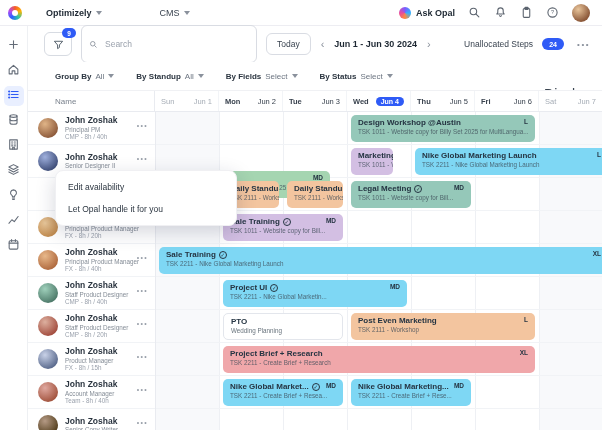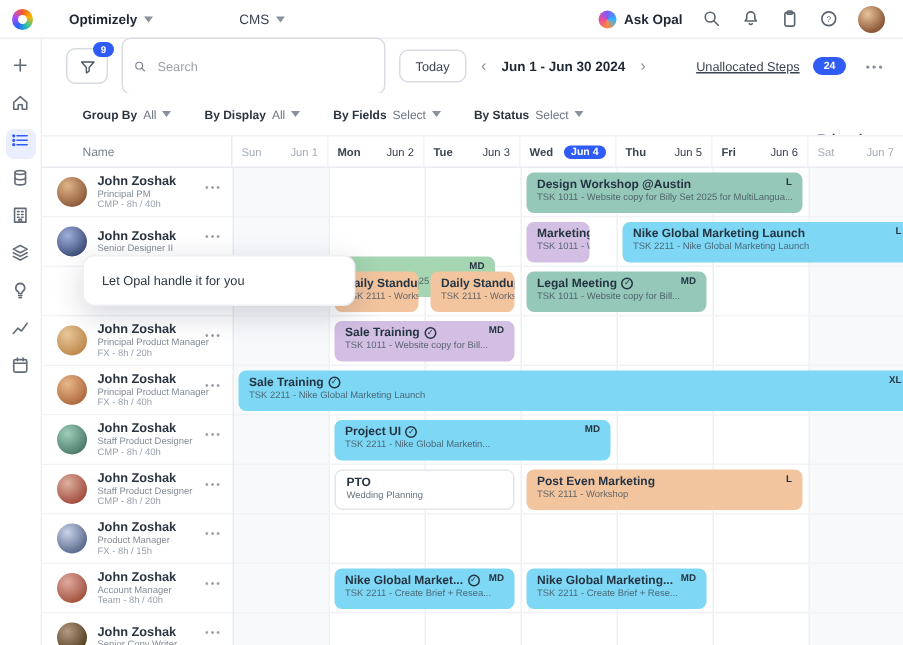--- a/index.html
+++ b/index.html
@@ -43,21 +43,21 @@
   .search{width:176px;height:38px;border:1px solid #d9dce3;border-radius:6px;display:flex;align-items:center;
           gap:5px;padding:0 7px;box-sizing:border-box;background:#fff;color:#9aa1ac;}
   .search svg{width:9px;height:9px;flex:none;color:#7a828d;}
   .search input{border:none;outline:none;width:100%;font-size:8.5px;font-family:inherit;color:#2b3540;background:transparent;}
   .search input::placeholder{color:#9aa1ac;}
   .btn{height:22px;border:1px solid #d9dce3;border-radius:6px;background:#fff;font-size:8.5px;color:#3a4450;
        display:flex;align-items:center;padding:0 10px;cursor:pointer;font-family:inherit;}
   .chev{font-size:11px;color:#8a919c;cursor:pointer;line-height:1;padding:0 1px;}
   .daterange{font-size:9px;font-weight:700;color:#1e2833;cursor:pointer;}
   .sp{flex:1;}
-  .unalloc{font-size:8.5px;color:#3a4450;cursor:pointer;text-decoration:underline;}
+  .unalloc{font-size:8.5px;color:#3a4450;cursor:pointer;}
   .count{min-width:14px;height:12px;border-radius:7px;background:#2f5bf6;color:#fff;font-size:7px;font-weight:700;
          display:flex;align-items:center;justify-content:center;padding:0 4px;cursor:pointer;}
   .hdots{color:#8a919c;font-size:8px;letter-spacing:1.5px;cursor:pointer;margin-left:4px;}
 
   
   .filterbar{position:absolute;top:62px;left:28px;right:0;height:28px;display:flex;align-items:center;
              padding:0 12px 0 27px;box-sizing:border-box;gap:22px;background:#fff;}
   .fgroup{display:flex;align-items:center;gap:4px;cursor:pointer;}
   .fgroup .lab{font-size:8px;font-weight:700;color:#2b3540;}
   .fgroup .val{font-size:8px;color:#6b7480;}
@@ -251,21 +251,21 @@
     <span class="hdots">•••</span>
   </div>
 
   <div class="filterbar" id="filterbar">
     <div class="fgroup">
         <span class="lab">Group By</span>
         <span class="val">All</span>
         <span class="caret"></span>
       </div>
       <div class="fgroup">
-        <span class="lab">By Display</span>
+        <span class="lab">By Standup</span>
         <span class="val">All</span>
         <span class="caret"></span>
       </div>
       <div class="fgroup">
         <span class="lab">By Fields</span>
         <span class="val">Select</span>
         <span class="caret"></span>
       </div>
       <div class="fgroup">
         <span class="lab">By Status</span>
@@ -316,20 +316,21 @@
       </div>
       <div class="daycell weekend">
         <span class="dow">Sat</span>
         <span class="dt">Jun 7</span>
       </div>
     </div>
 
   <div class="calbody" id="calbody">
     <div class="namecol-border"></div>
     <div class="popup" id="popup">
+        <div class="pi">Edit availability</div>
         <div class="pi">Let Opal handle it for you</div>
       </div>
   <div class="shade" style="left: 127px; width: 64px;"></div>
       <div class="shade" style="left: 511px; width: 64px;"></div>
       <div class="vline" style="left: 191px;"></div>
       <div class="vline" style="left: 255px;"></div>
       <div class="vline" style="left: 319px;"></div>
       <div class="vline" style="left: 383px;"></div>
       <div class="vline" style="left: 447px;"></div>
       <div class="vline" style="left: 511px;"></div>
@@ -511,20 +512,27 @@
         </div>
         <div class="s">Wedding Planning</div>
       </div>
       <div class="card" style="background: rgb(243, 197, 159); left: 323px; top: 201px; width: 184px;">
         <div class="t">
           <span>Post Even Marketing</span>
         </div>
         <div class="s">TSK 2111 - Workshop</div>
         <span class="badge">L</span>
       </div>
+      <div class="card" style="background: rgb(240, 167, 170); left: 195px; top: 234px; width: 312px;">
+        <div class="t">
+          <span>Project Brief + Research</span>
+        </div>
+        <div class="s">TSK 2211 - Create Brief + Research</div>
+        <span class="badge">XL</span>
+      </div>
       <div class="card" style="background: rgb(126, 215, 244); left: 195px; top: 267px; width: 120px;">
         <div class="t">
           <span>Nike Global Market...</span>
           <span class="cico">✓</span>
         </div>
         <div class="s">TSK 2211 - Create Brief + Resea...</div>
         <span class="badge">MD</span>
       </div>
       <div class="card" style="background: rgb(126, 215, 244); left: 323px; top: 267px; width: 120px;">
         <div class="t">

